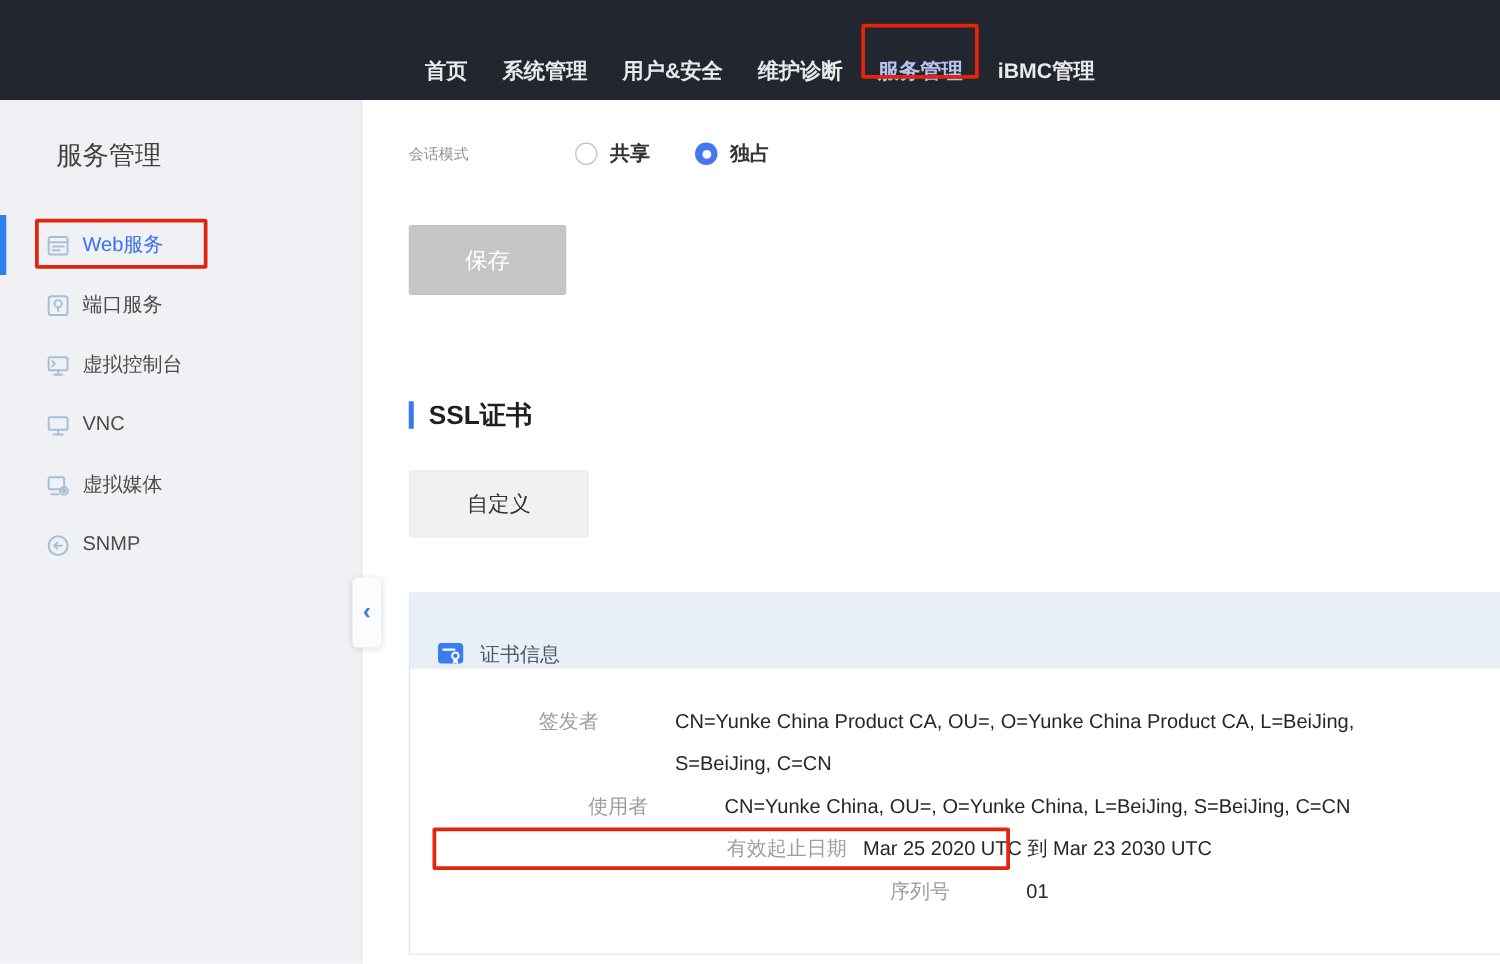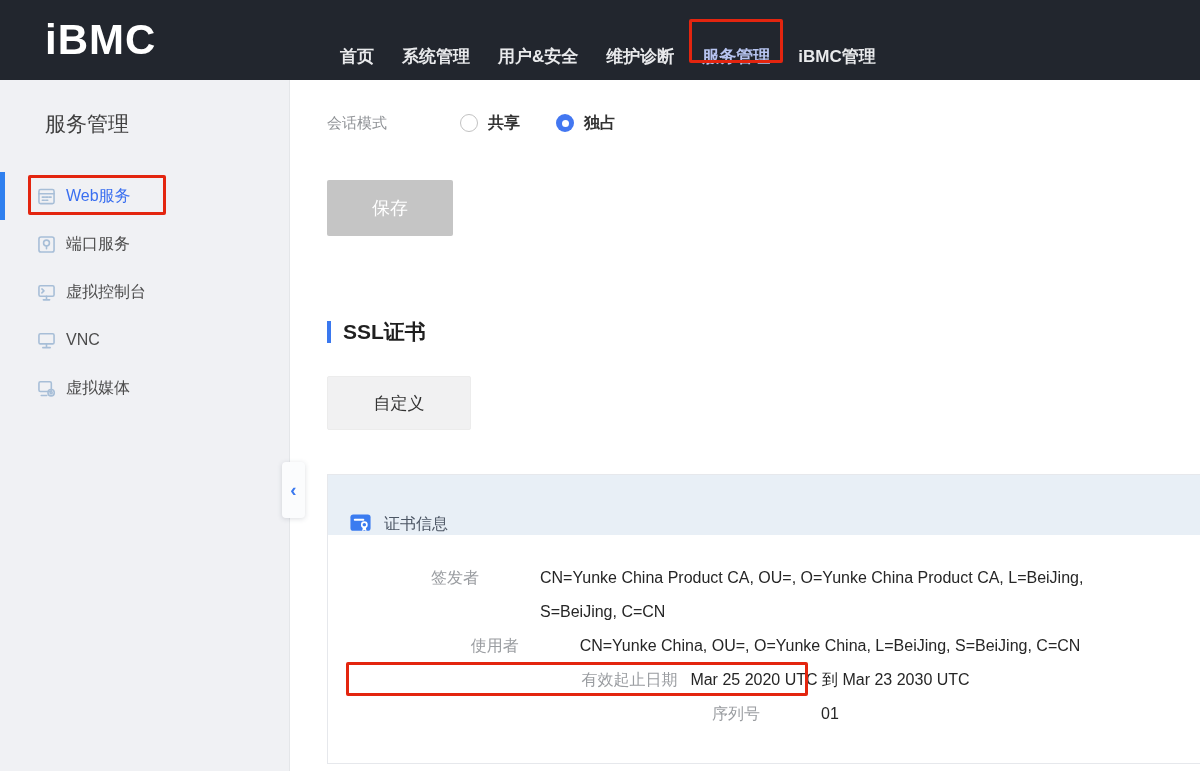--- a/index.html
+++ b/index.html
@@ -42,21 +42,21 @@
 
   .collapse-tab { position:absolute; right:-16px; top:382px; width:23px; height:56px;
     background:#fbfcfd; border-radius:4px; box-shadow:0 1px 5px rgba(60,70,90,.18);
     display:flex; align-items:center; justify-content:center; color:#3a78ef;
     font-size:19px; font-weight:bold; z-index:5; cursor:pointer; }
 
   
   .content { position:relative; flex:1; padding:32px 0 0 37px; background:#fff; }
 
   .session-row { display:flex; align-items:center; height:22px; }
-  .session-label { width:133px; color:#8f9296; font-size:15px; }
+  .session-label { width:133px; color:#8f9296; font-size:12px; }
   .radio-group { display:flex; align-items:center; gap:36px; }
   .radio-option { display:flex; align-items:center; gap:10px; font-size:16px;
     font-weight:bold; color:#333; cursor:pointer; }
   .radio { width:18px; height:18px; border-radius:50%; flex-shrink:0; }
   .radio.unselected { border:1.5px solid #c2c2c2; background:#fff; }
   .radio.selected { background:#4377f1; position:relative; }
   .radio.selected::after { content:''; position:absolute; width:7px; height:7px;
     border-radius:50%; background:#fff; top:5.5px; left:5.5px; }
 
   .save-btn { display:block; margin-top:46px; width:126px; height:56px;
@@ -79,21 +79,20 @@
   .panel-body { padding:26px 0 32px 23px; }
   .cert-row { display:flex; font-size:16px; line-height:34px; position:relative;justify-content:center; }
   .cert-label { width:109px; color:#9a9da1; flex-shrink:0; }
   .cert-value { color:#262626; max-width:580px; }
   .cert-row .annotation { left:-5px; top:-1px; width:462px; height:34px; }
 </style>
 </head>
 <body>
 
 <header class="topbar">
-  <div class="logo">iBMC</div>
   <nav class="nav">
     <div class="nav-item">
       <span>首页</span>
     </div>
     <div class="nav-item">
       <span>系统管理</span>
     </div>
     <div class="nav-item">
       <span>用户&amp;安全</span>
     </div>
@@ -160,20 +159,29 @@
       <li class="menu-item">
         <span class="icon">
           <svg viewBox="0 0 20 20">
               <rect x="2.8" y="3.6" width="11.8" height="9.2" rx="1.4"></rect>
               <path d="M5 16.6h5.2"></path>
               <circle cx="14.4" cy="14" r="3"></circle>
               <circle cx="14.4" cy="14" r="1"></circle>
             </svg>
         </span>
         <span>虚拟媒体</span>
+      </li>
+      <li class="menu-item">
+        <span class="icon">
+          <svg viewBox="0 0 20 20">
+              <circle cx="10" cy="10" r="7.2"></circle>
+              <path d="M7 10h6M9.3 7.7L7 10l2.3 2.3"></path>
+            </svg>
+        </span>
+        <span>SNMP</span>
       </li>
     </ul>
     <div class="collapse-tab">
       <span>‹</span>
     </div>
   </aside>
 
   <section class="content">
 
     <div class="session-row">

